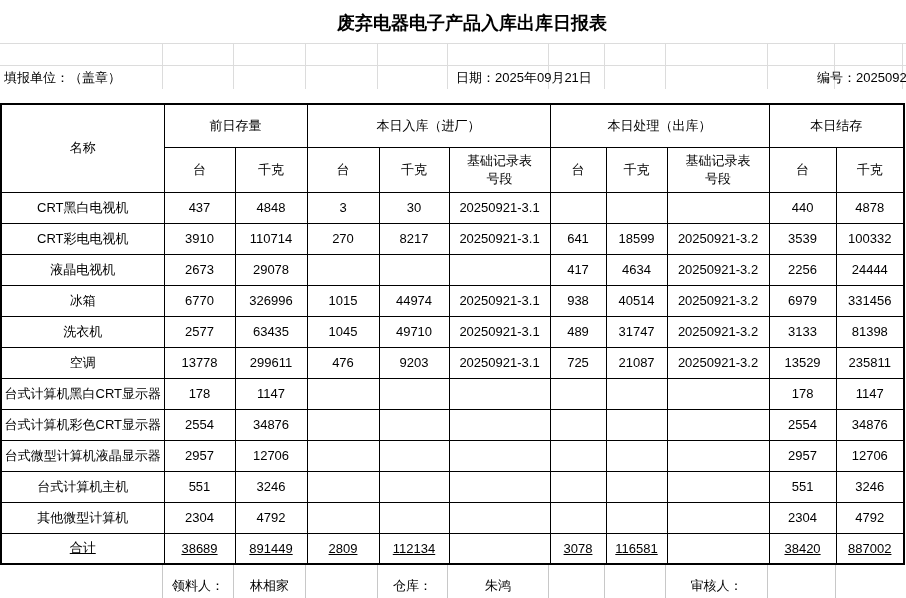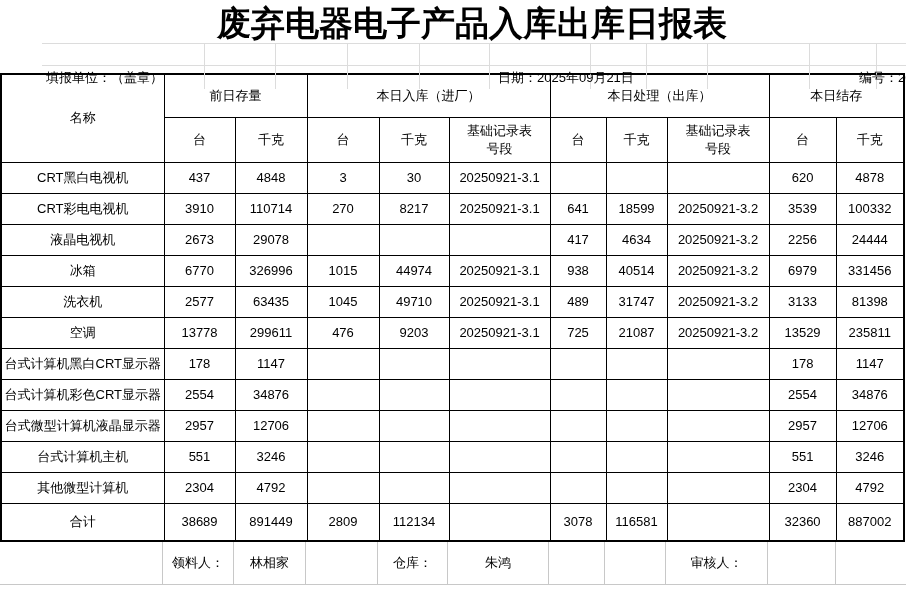--- a/index.html
+++ b/index.html
@@ -3,24 +3,24 @@
 <meta charset="utf-8">
 <style>
   html,body{margin:0;padding:0;background:#fff;}
   .sheet{
     position:relative;width:906px;height:598px;background:#ffffff;
     overflow:hidden;font-family:"Liberation Sans","DejaVu Sans",sans-serif;color:#000;
   }
   
   .title{
     height:43px;line-height:46px;text-align:center;padding-left:38px;
-    font-size:34px;font-weight:bold;white-space:nowrap;
-  }
-  
-  .strip{position:relative;height:30px;border-top:1px solid #dcdcdc;box-sizing:border-box;margin-left:42px;}
+    font-size:18px;font-weight:bold;white-space:nowrap;
+  }
+  
+  .strip{position:relative;height:60px;border-top:1px solid #dcdcdc;box-sizing:border-box;}
   .strip-row{display:flex;height:22px;box-sizing:border-box;}
   .strip-row1{border-bottom:1px solid #dcdcdc;height:22px;}
   .strip-row2{height:23px;}
   .strip-cell{box-sizing:border-box;border-right:1px solid #dcdcdc;height:100%;flex:0 0 auto;}
   .meta-text{position:absolute;top:23px;height:22px;line-height:22px;font-size:13px;white-space:nowrap;}
   .meta-unit{left:4px;}
   .meta-date{left:456px;}
   .meta-number{left:817px;}
   
   table.main{
@@ -28,21 +28,21 @@
     border:2px solid #000;
   }
   table.main th,table.main td{
     border:1px solid #000;font-size:13px;font-weight:normal;
     text-align:center;vertical-align:middle;padding:0 2px;overflow:hidden;
     box-sizing:border-box;white-space:nowrap;
   }
   tr.hdr1{height:43px;}
   tr.hdr2{height:45px;}
   tbody tr{height:31px;}
-  tbody tr:last-child{height:38px;}
+  tbody tr:last-child{height:31px;text-decoration:underline;}
   .wraphdr{display:inline-block;max-width:70px;white-space:normal;line-height:1.35;font-size:13px;}
   
   .footer{display:flex;height:43px;border-bottom:1px solid #c8c8c8;box-sizing:border-box;font-family:Liberation Serif, serif;}
   .fcell{
     box-sizing:border-box;border-right:1px solid #c8c8c8;flex:0 0 auto;
     display:flex;align-items:center;justify-content:center;font-size:13px;white-space:nowrap;
   }
 </style>
 </head>
 <body>
@@ -122,21 +122,21 @@
         <tr>
           <td>CRT黑白电视机</td>
           <td>437</td>
           <td>4848</td>
           <td>3</td>
           <td>30</td>
           <td>20250921-3.1</td>
           <td></td>
           <td></td>
           <td></td>
-          <td>620</td>
+          <td>440</td>
           <td>4878</td>
         </tr>
         <tr>
           <td>CRT彩电电视机</td>
           <td>3910</td>
           <td>110714</td>
           <td>270</td>
           <td>8217</td>
           <td>20250921-3.1</td>
           <td>641</td>
@@ -265,21 +265,21 @@
         <tr>
           <td>合计</td>
           <td>38689</td>
           <td>891449</td>
           <td>2809</td>
           <td>112134</td>
           <td></td>
           <td>3078</td>
           <td>116581</td>
           <td></td>
-          <td>32360</td>
+          <td>38420</td>
           <td>887002</td>
         </tr>
       </tbody>
   </table>
 
   <div class="footer" id="footer">
       <div class="fcell" style="width: 163px;"></div>
       <div class="fcell" style="width: 71px;">领料人：</div>
       <div class="fcell" style="width: 72px;">林相家</div>
       <div class="fcell" style="width: 72px;"></div>

